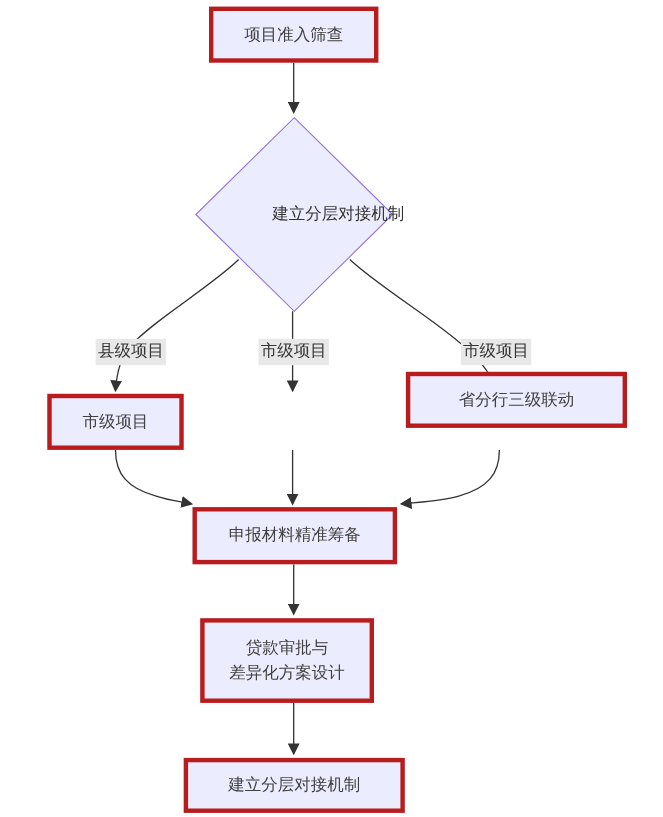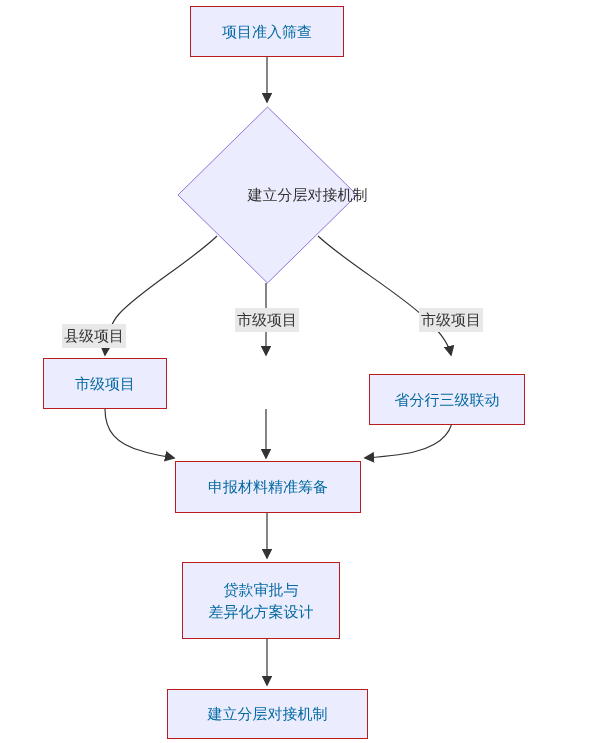--- a/index.html
+++ b/index.html
@@ -23,25 +23,25 @@
   }
   .diamond-shape {
     fill: #ECECFF;
     stroke: #9370DB;
     stroke-width: 1;
   }
   .node {
     position: absolute;
     box-sizing: border-box;
     background: #ECECFF;
-    border: 1px solid #b91c1c;
+    border: 4px solid #b91c1c;
     display: flex;
     align-items: center;
     justify-content: center;
-    color: #0369a1;
+    color: #404040;
     font-size: 15px;
   }
   .node-label {
     text-align: center;
     white-space: pre-line;
     line-height: 1.45;
   }
   .diamond-label {
     position: absolute;
     transform: translate(-50%, -50%);
@@ -92,32 +92,32 @@
 
     <polygon class="diamond-shape" points="267.5,107 357,195 267.5,283 178,195"></polygon>
   </svg>
 
   <div class="node" style="left:190px; top:6px; width:154px; height:51px;">
     <span class="node-label">项目准入筛查</span>
   </div>
 
   <div class="diamond-label" style="left:267.5px; top:195px;margin-left:40px;">建立分层对接机制</div>
 
-  <div class="edge-label" style="left:94px; top:320px;margin-top:16px;">县级项目</div>
+  <div class="edge-label" style="left:119px; top:320px;">县级项目</div>
 
   <div class="edge-label" style="left:267px; top:320px;">市级项目</div>
 
   <div class="edge-label" style="left:451px; top:320px;">市级项目</div>
 
   <div class="node" style="left:43px; top:358px; width:124px; height:51px;">
     <span class="node-label">市级项目</span>
   </div>
 
 
-  <div class="node" style="left:369px; top:374px; width:156px; height:51px;">
+  <div class="node" style="left:369px; top:338px; width:201px; height:51px;">
     <span class="node-label">省分行三级联动</span>
   </div>
 
   <div class="node" style="left:175px; top:461px; width:186px; height:52px;">
     <span class="node-label">申报材料精准筹备</span>
   </div>
 
   <div class="node" style="left:182px; top:562px; width:158px; height:77px;">
     <span class="node-label">贷款审批与
 差异化方案设计</span>

